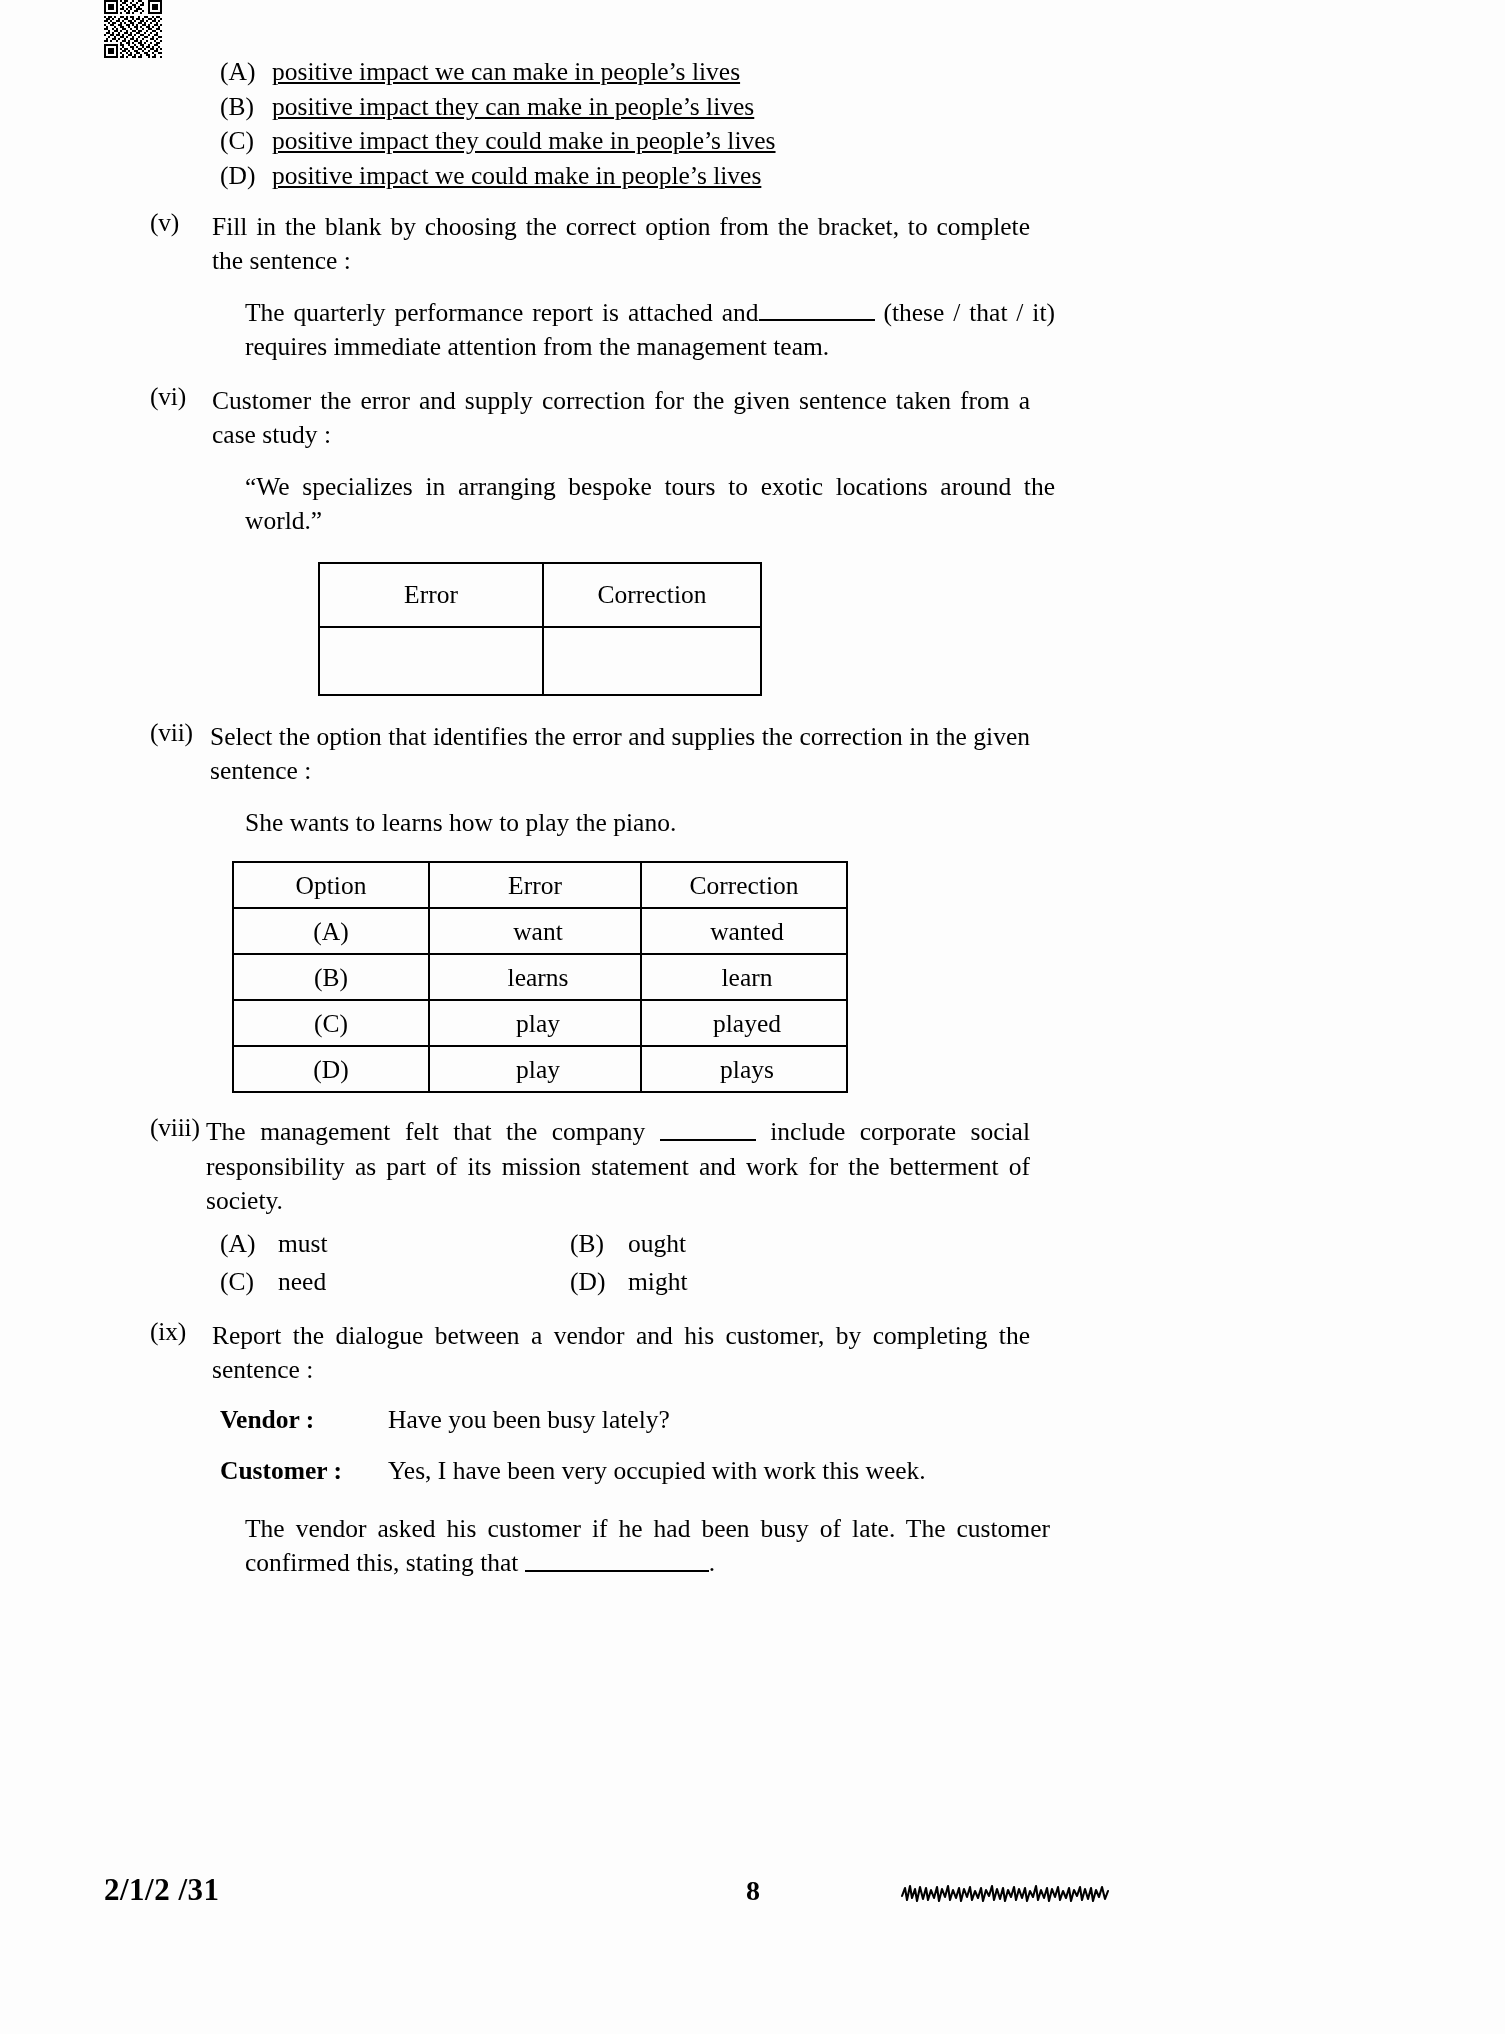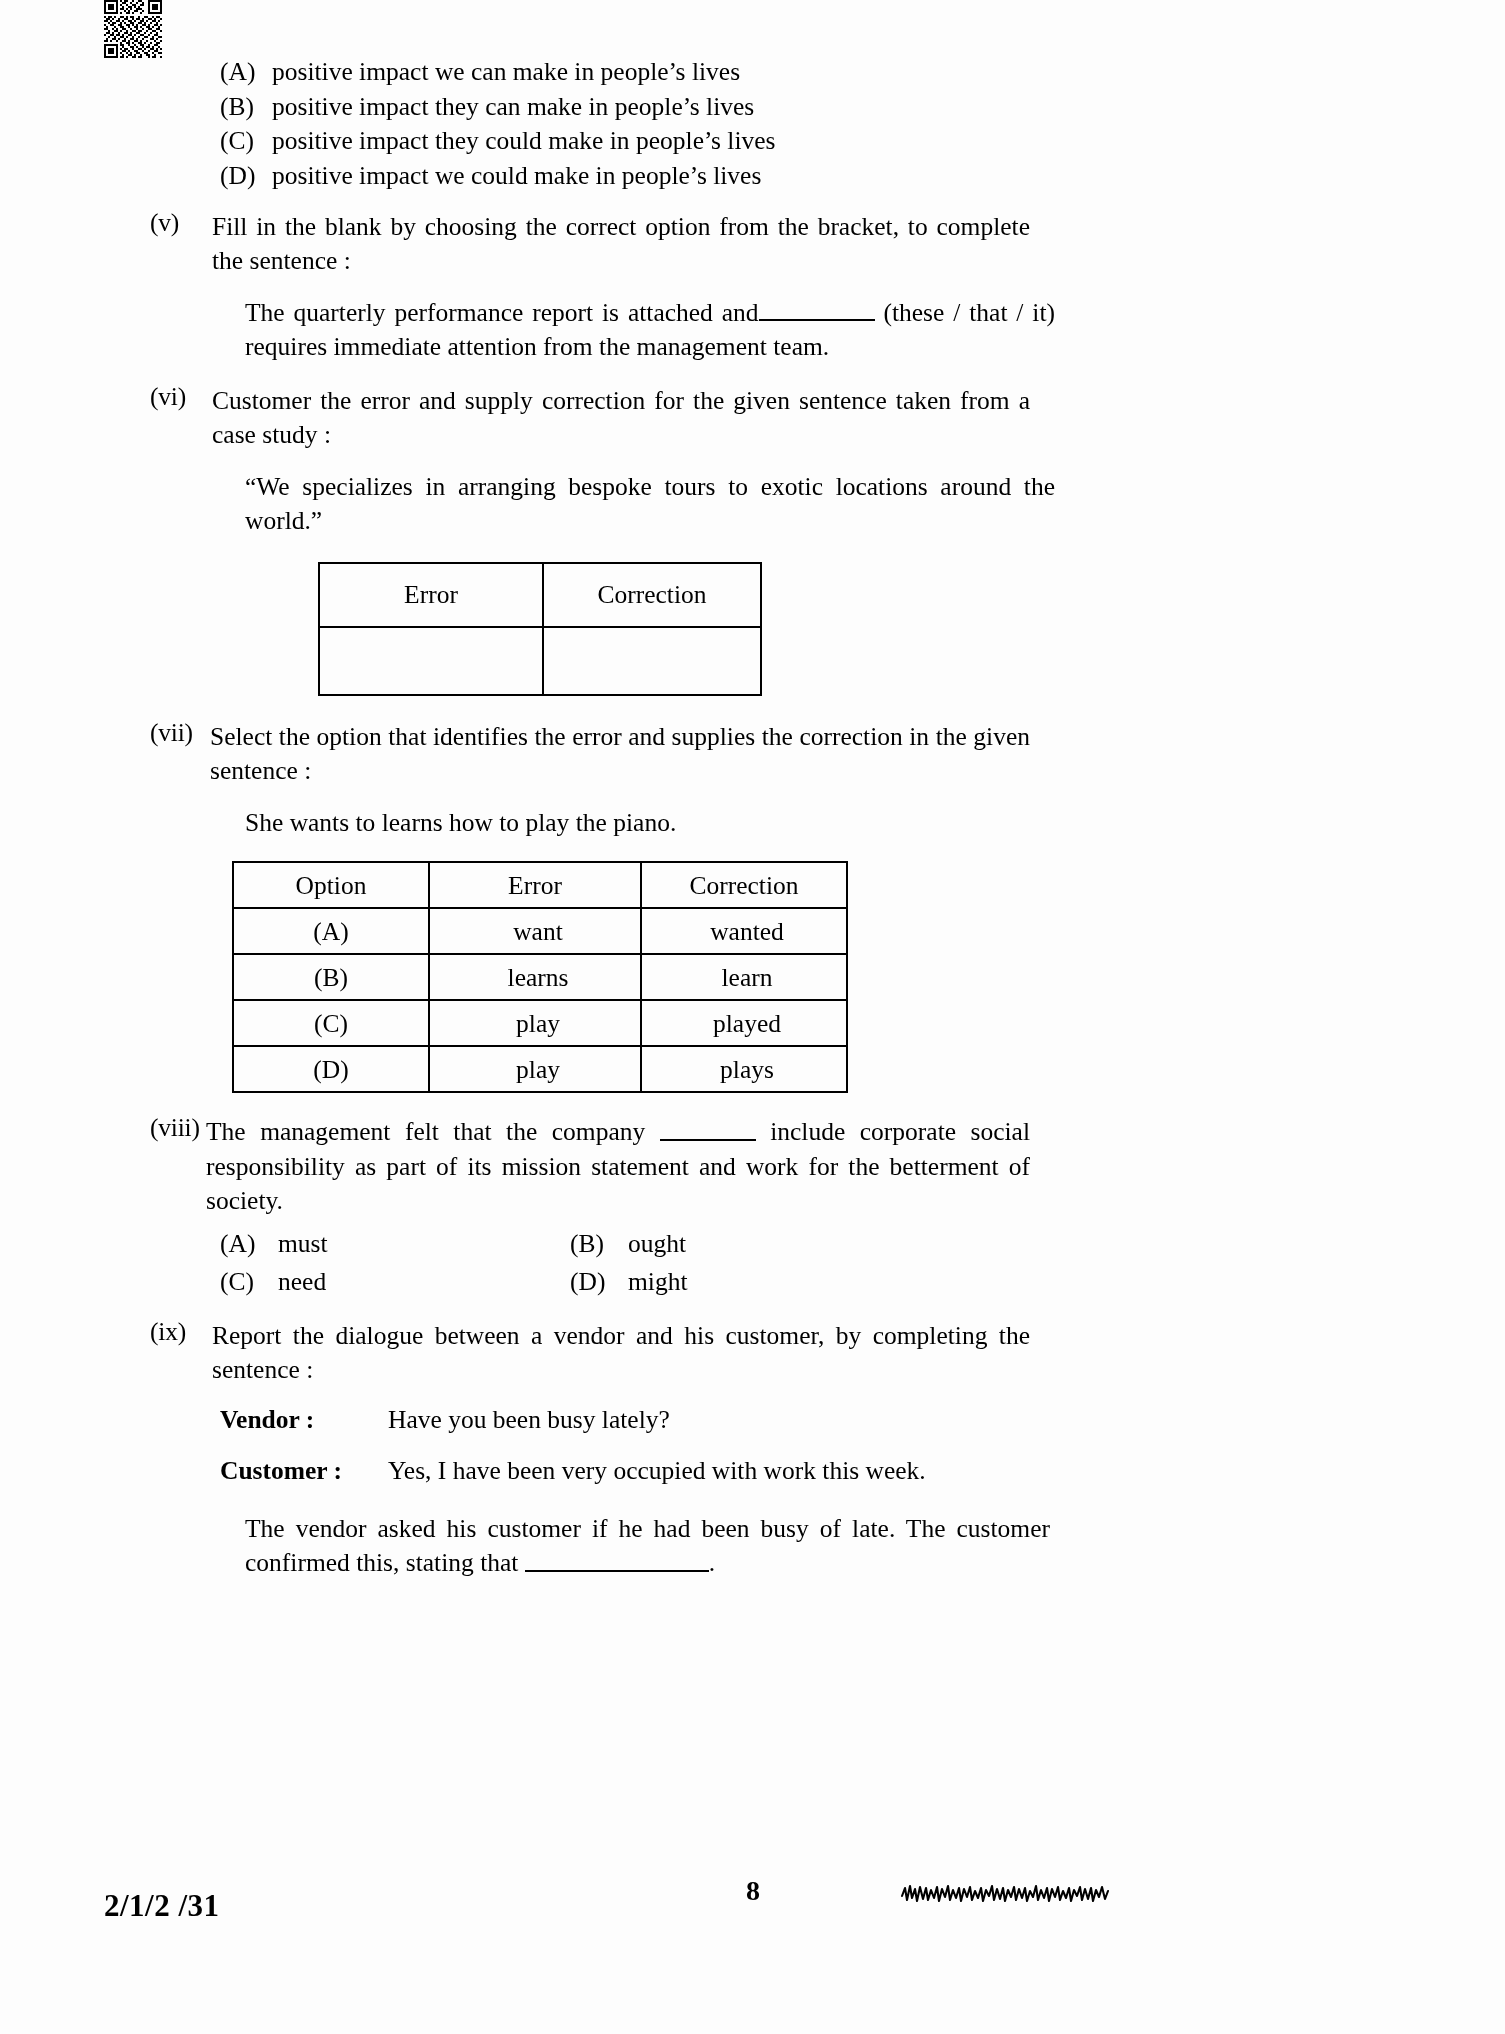--- a/index.html
+++ b/index.html
@@ -69,21 +69,21 @@
     display: flex;
     align-items: baseline;
     margin-left: 70px;
     margin-top: 9px;
     font-size: 25.5px;
   }
   .optline .lab {
     width: 52px;
     flex: 0 0 52px;
   }
-  .optline .txt { flex: 1 1 auto; }
+  .optline .txt { flex: 1 1 auto; text-decoration: underline; }
 
   
   .optpair {
     display: flex;
     margin-left: 70px;
     margin-top: 13px;
     font-size: 25.5px;
   }
   .optpair .col {
     display: flex;
@@ -204,21 +204,21 @@
   .footer {
     position: absolute;
     left: 0;
     right: 0;
     top: 1872px;
     height: 60px;
   }
   .footer .code {
     position: absolute;
     left: 104px;
-    top: 16px;
+    top: 0;
     font-size: 31px;
     font-weight: bold;
     letter-spacing: 0.5px;
     text-align: center;
   }
   .footer .pageno {
     position: absolute;
     left: 746px;
     top: 3px;
     font-size: 28px;

